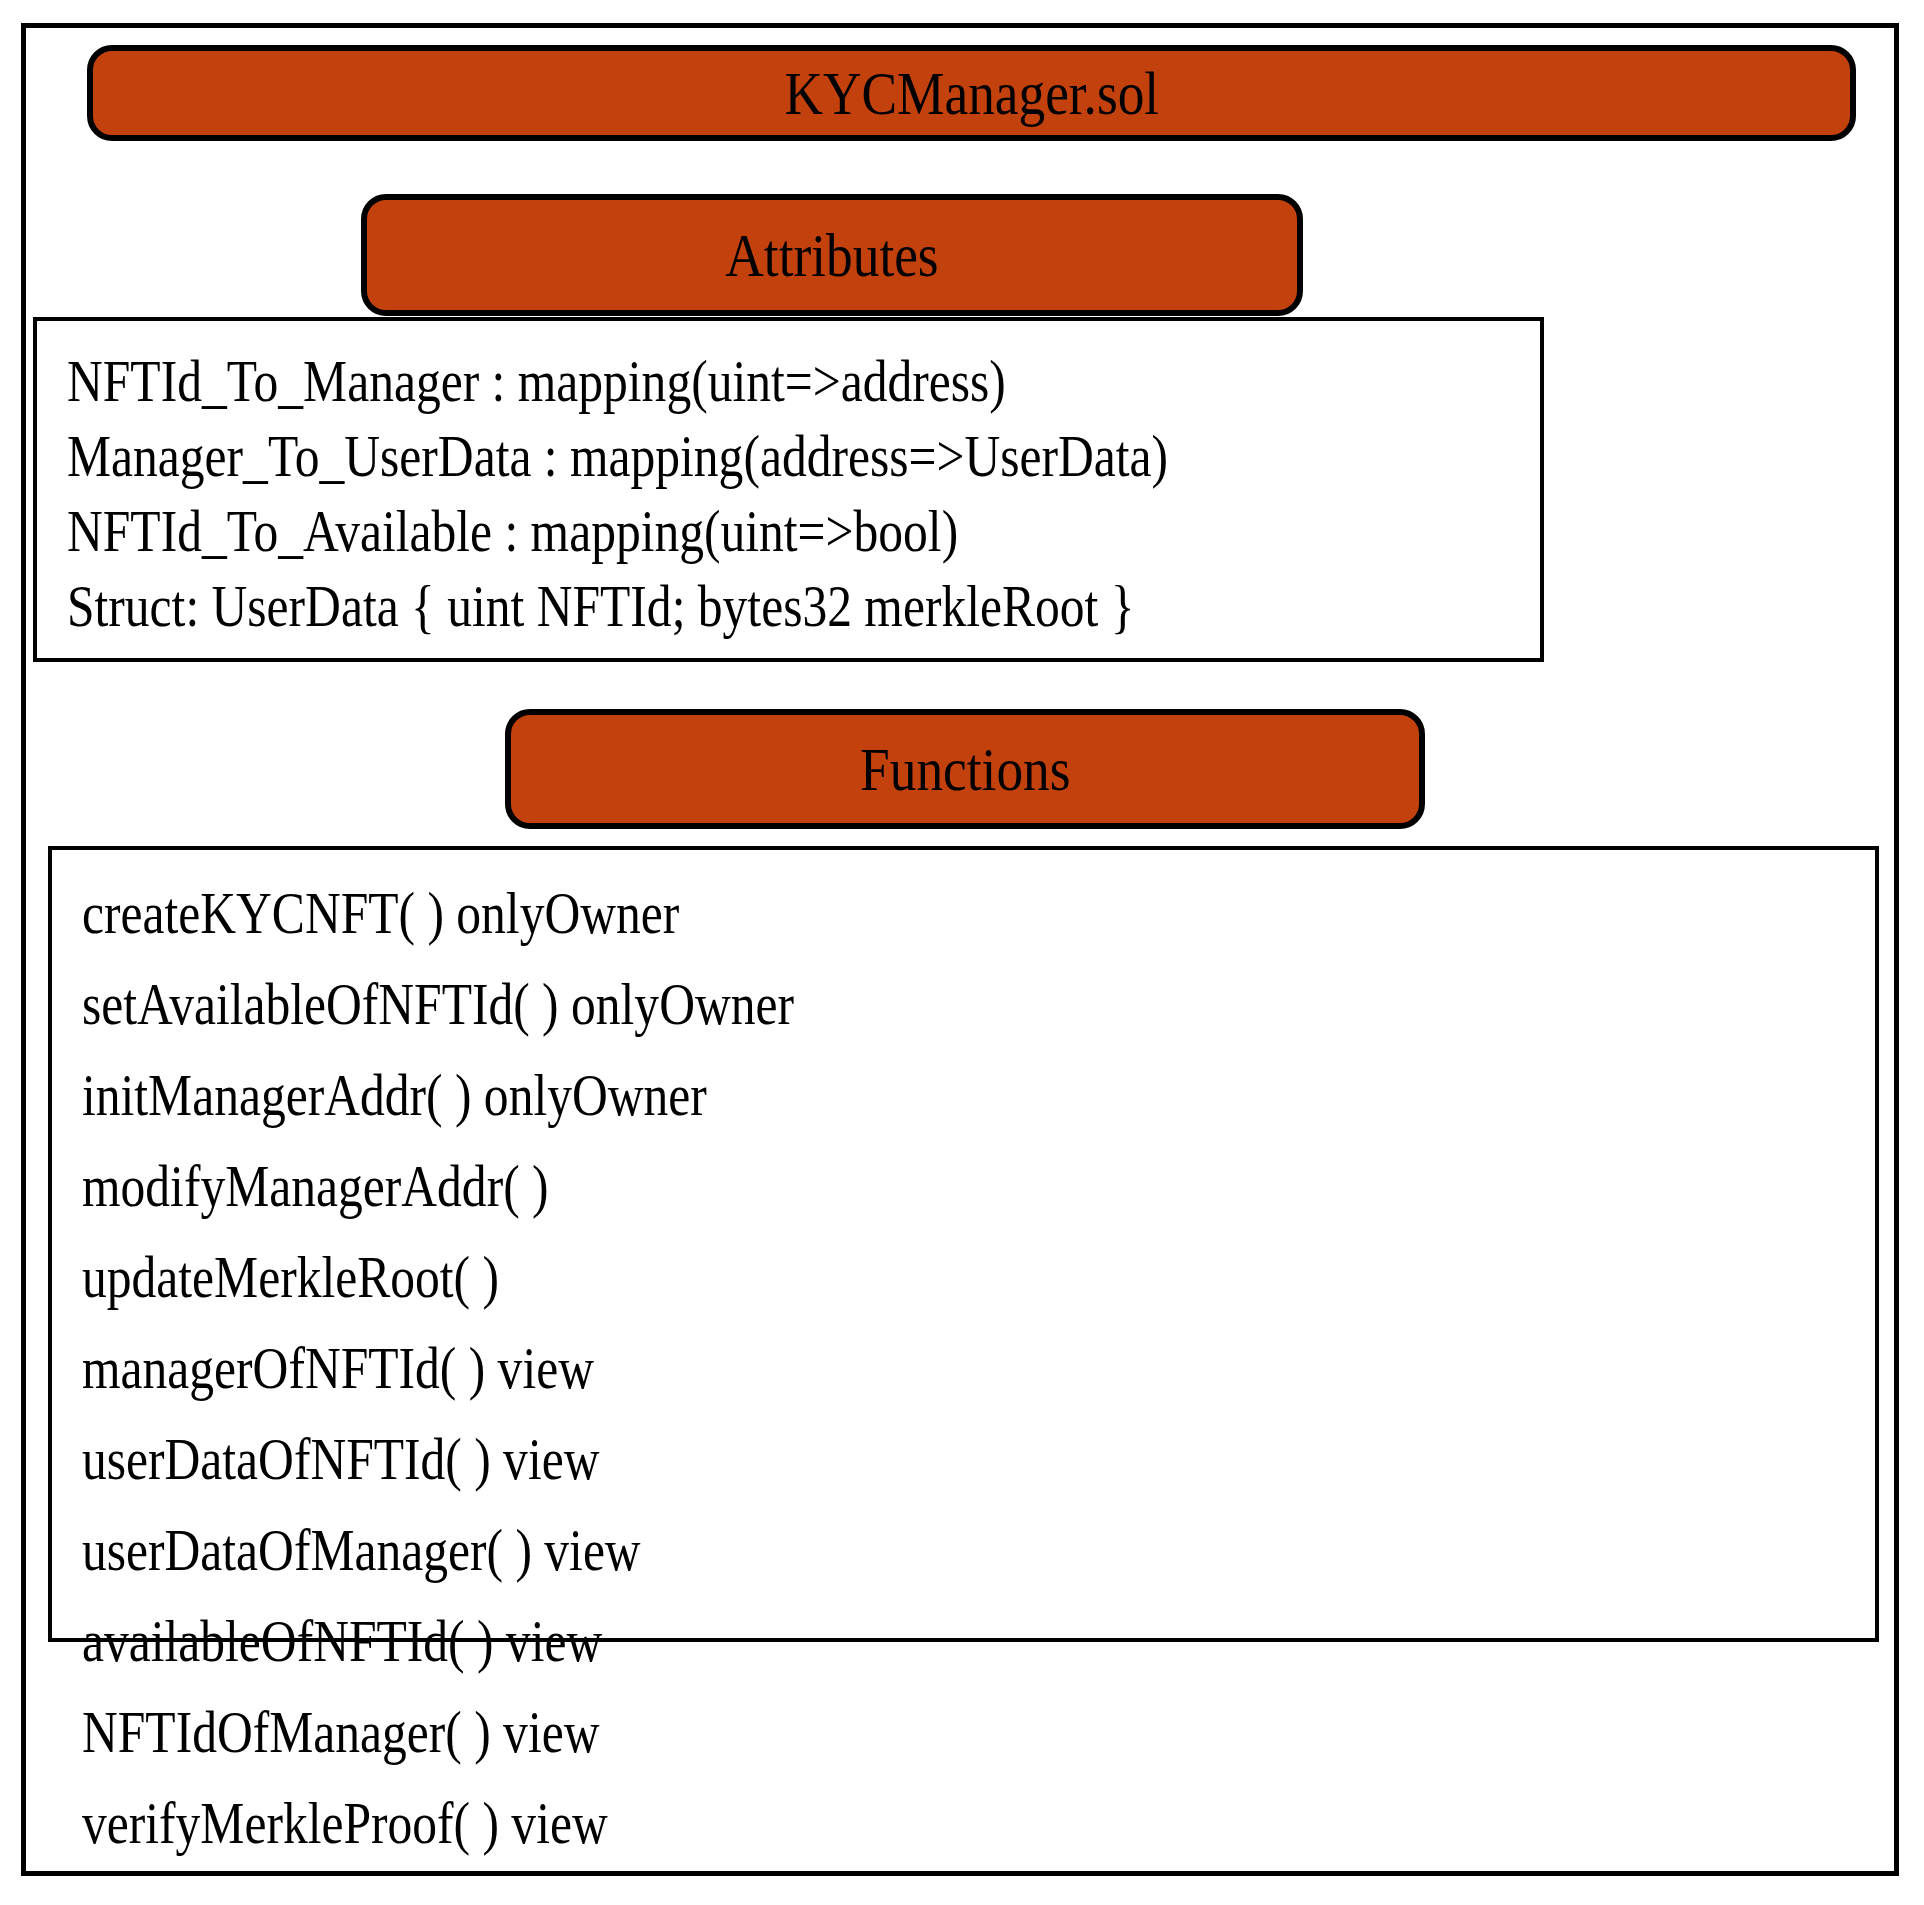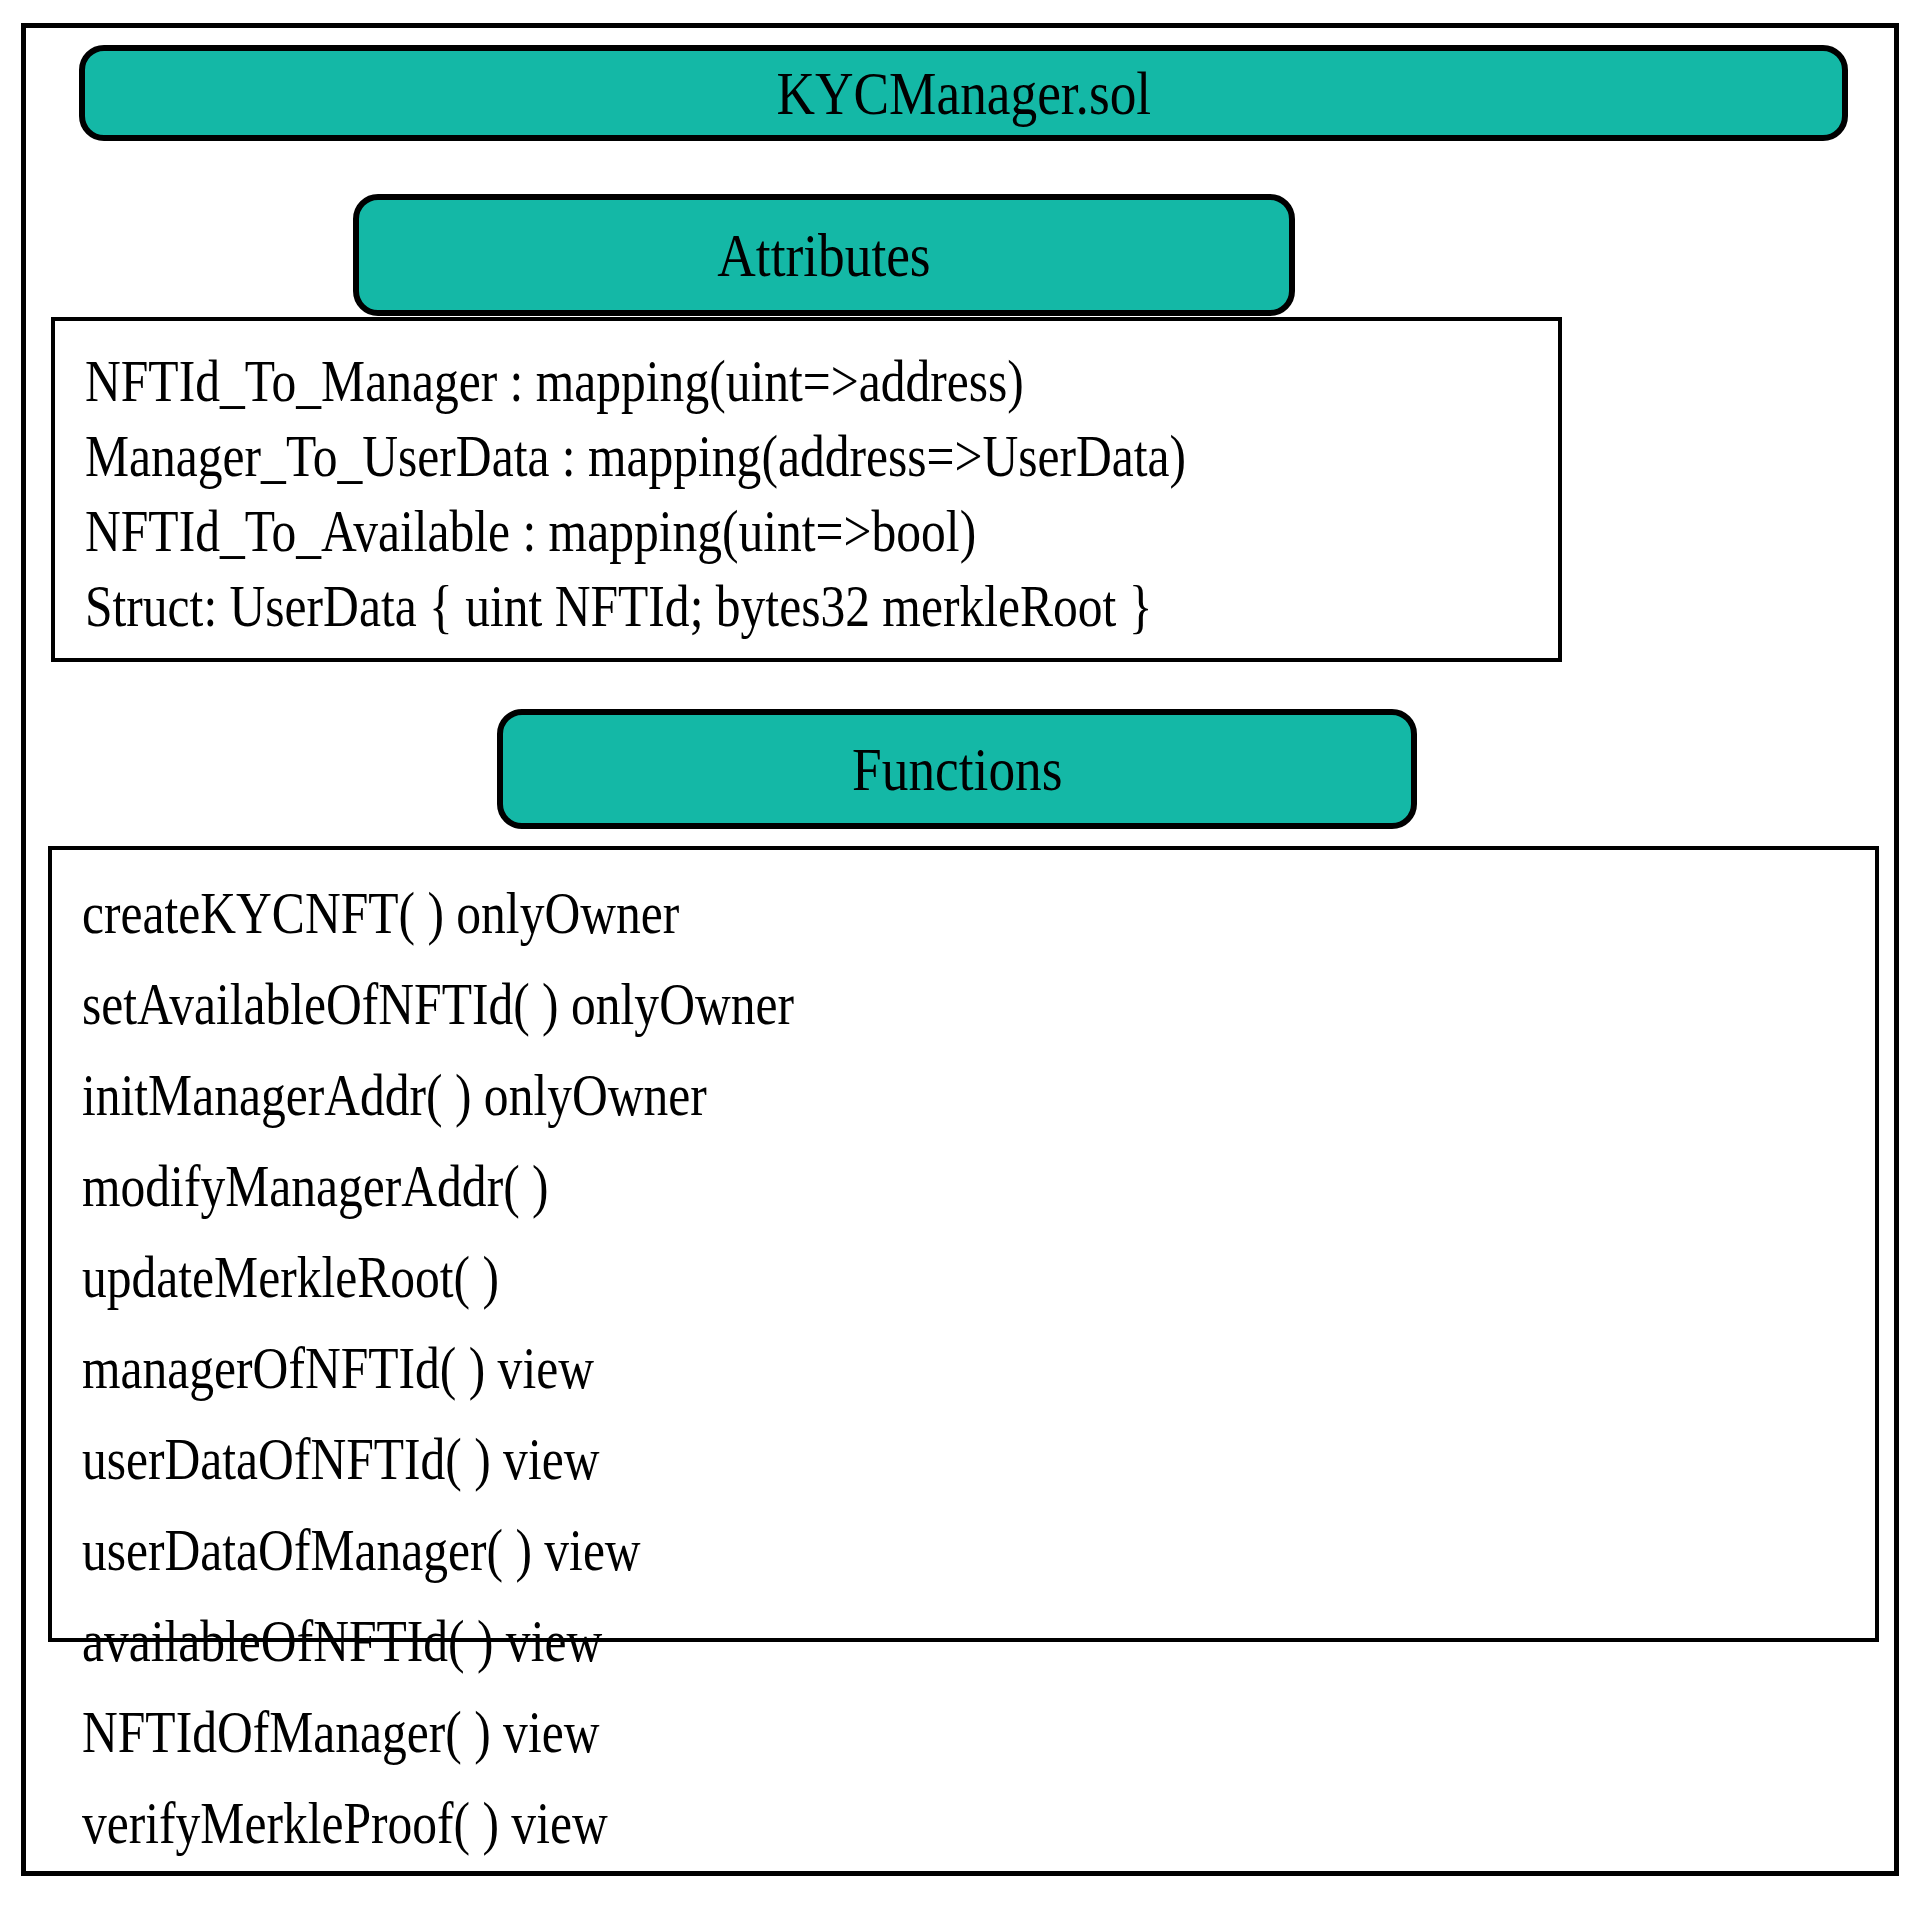--- a/index.html
+++ b/index.html
@@ -26,25 +26,26 @@
     box-sizing: border-box;
     background: #ffffff;
   }
 
   
   .capsule {
     position: absolute;
     border: 6.7px solid #000000;
     border-radius: 25px;
     box-sizing: border-box;
-    background: #14b8a6;
+    background: #c2410c;
     display: flex;
     align-items: center;
     justify-content: center;
     text-align: center;
+    margin-left: 8px;
   }
 
   #title-capsule {
     left: 53px;
     top: 17px;
     width: 1769px;
     height: 96px;
   }
   #title-text {
     font-size: 62px;
@@ -74,21 +75,21 @@
 
   
   .compartment {
     position: absolute;
     border: 4.2px solid #000000;
     box-sizing: border-box;
     background: #ffffff;
   }
 
   #attributes-panel {
-    left: 25px;
+    left: 7px;
     top: 289px;
     width: 1511px;
     height: 345px;
   }
   #functions-panel {
     left: 22px;
     top: 818px;
     width: 1831px;
     height: 796px;
   }

